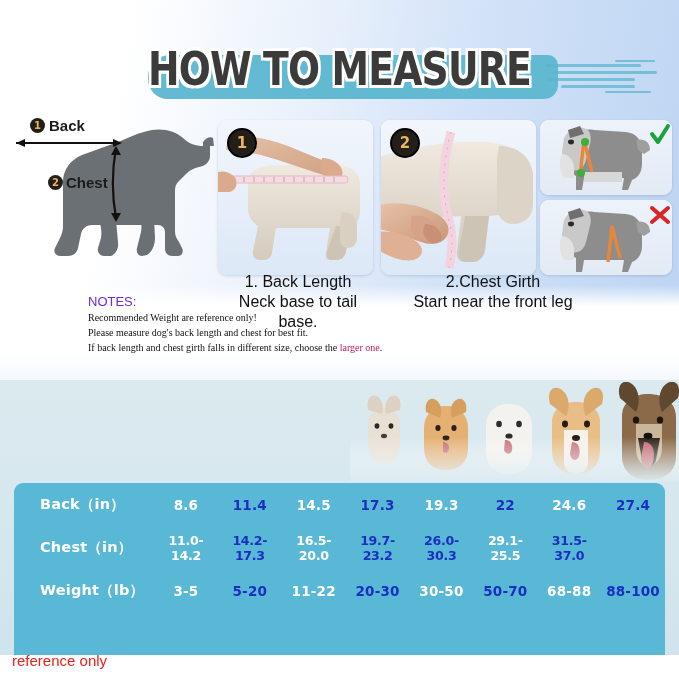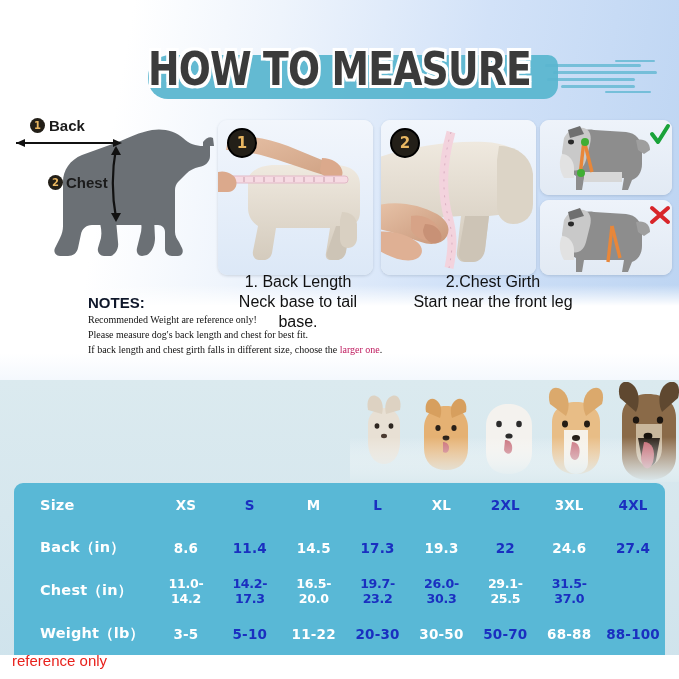--- a/index.html
+++ b/index.html
@@ -75,21 +75,21 @@
   .panel-num{position:absolute;left:9px;top:8px;z-index:6;}
 
   .caption{
     position:absolute;text-align:center;font-size:16px;color:#111;line-height:1.25;
   }
   .cap1{left:218px;top:272px;width:160px;}
   .cap2{left:398px;top:272px;width:190px;}
 
   
   .notes{position:absolute;left:88px;top:294px;width:580px;}
-  .notes-h{font-size:15px;font-weight:700;color:#0f172a;margin-bottom:2px;}
+  .notes-h{font-size:13px;font-weight:400;color:#6d28d9;margin-bottom:2px;}
   .notes-l{font-size:10px;color:#111;line-height:1.48;font-family:Liberation Serif, serif;}
   .red{color:#be185d;}
 
   
   .dogstrip{position:absolute;left:350px;top:382px;width:329px;height:100px;}
 
   
   .tbl{
     position:absolute;left:14px;top:483px;width:651px;height:172px;
     background:#59b8d6;border-radius:9px 9px 0 0;
@@ -389,31 +389,20 @@
         <ellipse cx="310" cy="38" rx="3.2" ry="3.6" fill="#1d1610"></ellipse>
         <ellipse cx="298" cy="54" rx="4.4" ry="3.2" fill="#17110c"></ellipse>
         <path fill="#c4656f" d="M294,60 C302,60 306,68 303,80 C300,90 292,88 291,76 Z"></path>
       </g>
       <rect x="0" y="0" width="329" height="100" fill="url(#fade)"></rect>
     </svg>
   </div>
 
   <div class="tbl">
 
-    <div class="trow header">
-      <div class="th rowlab">Size</div>
-      <div class="th val">XS</div>
-      <div class="th val blue">S</div>
-      <div class="th val">M</div>
-      <div class="th val blue">L</div>
-      <div class="th val">XL</div>
-      <div class="th val blue">2XL</div>
-      <div class="th val">3XL</div>
-      <div class="th val blue">4XL</div>
-    </div>
 
     <div class="trow back">
       <div class="th rowlab">Back（in）</div>
       <div class="th val">8.6</div>
       <div class="th val blue">11.4</div>
       <div class="th val">14.5</div>
       <div class="th val blue">17.3</div>
       <div class="th val">19.3</div>
       <div class="th val blue">22</div>
       <div class="th val">24.6</div>
@@ -427,21 +416,21 @@
       <div class="th val">16.5-20.0</div>
       <div class="th val blue">19.7-23.2</div>
       <div class="th val blue">26.0-30.3</div>
       <div class="th val">29.1-25.5</div>
       <div class="th val blue">31.5-37.0</div>
     </div>
 
     <div class="trow weight">
       <div class="th rowlab">Weight（lb）</div>
       <div class="th val">3-5</div>
-      <div class="th val blue">5-10</div>
+      <div class="th val blue">5-20</div>
       <div class="th val">11-22</div>
       <div class="th val blue">20-30</div>
       <div class="th val">30-50</div>
       <div class="th val blue">50-70</div>
       <div class="th val">68-88</div>
       <div class="th val blue">88-100</div>
     </div>
   </div>
 
   <div class="ref-only">reference only</div>

